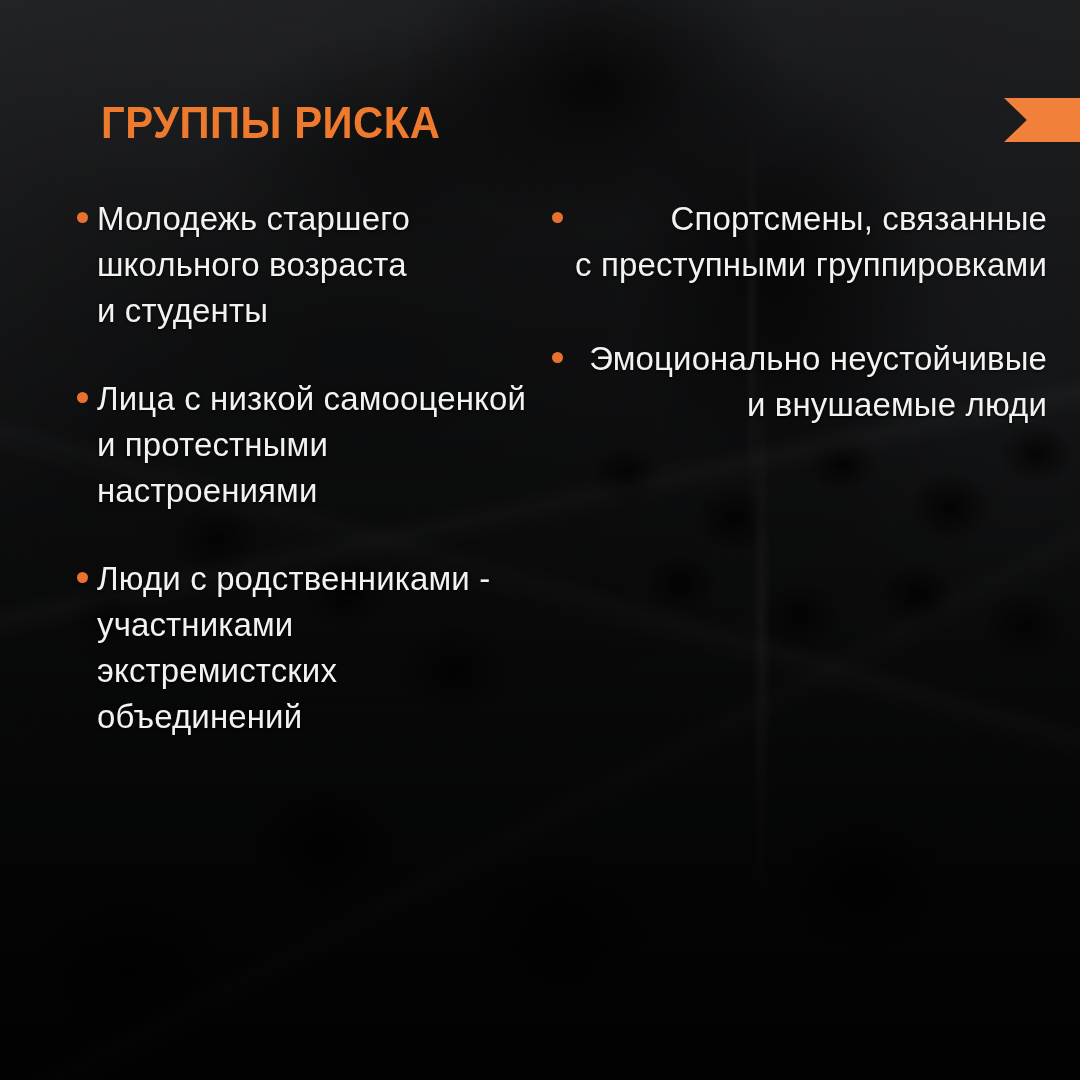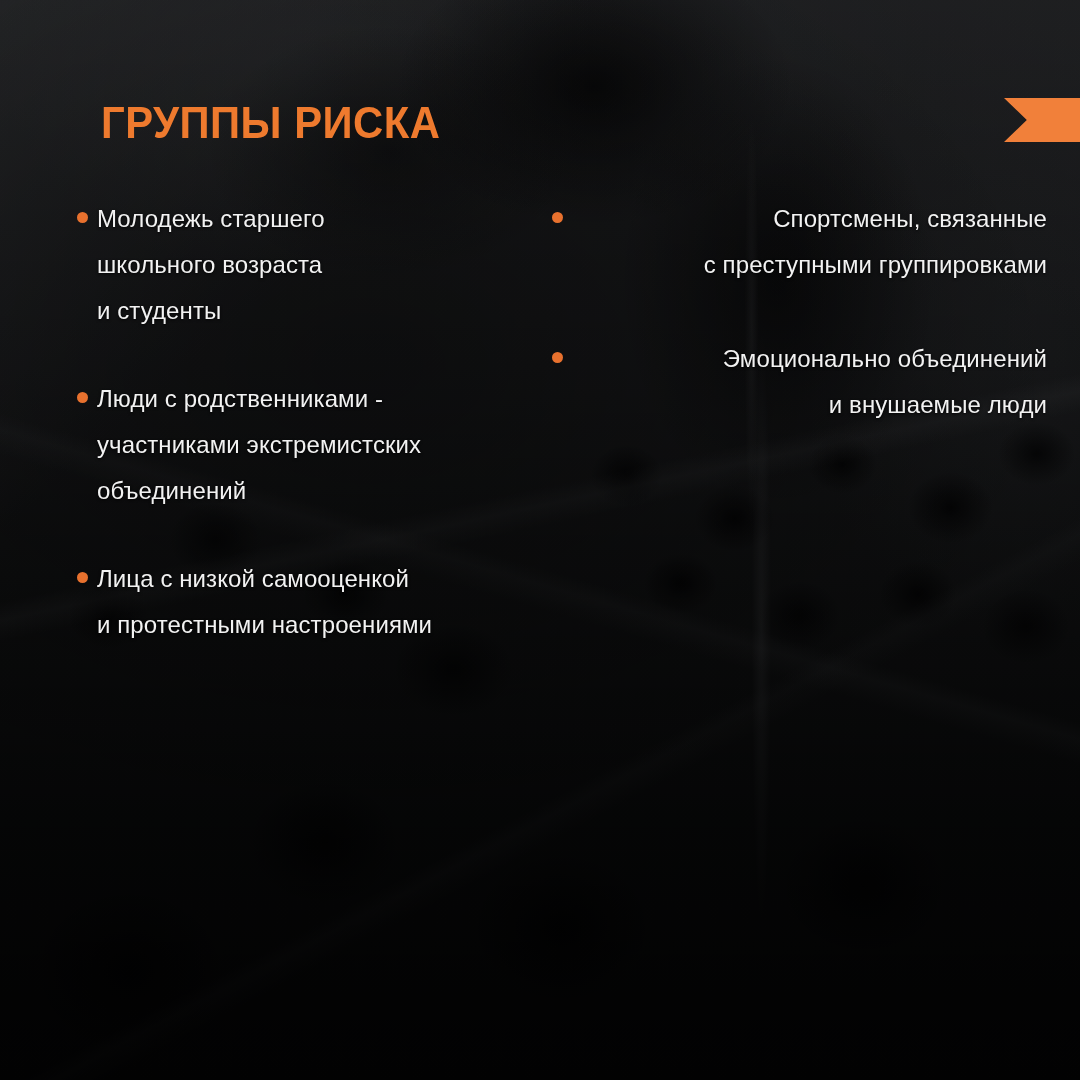--- a/index.html
+++ b/index.html
@@ -141,21 +141,21 @@
     position:absolute;
     left:5px; top:16px;
     width:11px; height:11px;
     border-radius:50%;
     background:#e8712e;
   }
 
   .bullet-text {
     display:block;
     color:#f2f2f2;
-    font-size:24px;
+    font-size:33px;
     line-height:46px;
     font-family:"Liberation Sans Narrow","Liberation Sans", sans-serif;
     font-weight:400;
     letter-spacing:.004em;
     text-shadow:0 1px 3px rgba(0,0,0,.85);
     white-space:pre-line;
   }
 </style>
 </head>
 <body>
@@ -180,44 +180,44 @@
 
       <div class="bullet-row">
         <span class="dot"></span>
         <span class="bullet-text">Молодежь старшего
 школьного возраста
 и студенты</span>
       </div>
 
       <div class="bullet-row">
         <span class="dot"></span>
+        <span class="bullet-text">Лица с низкой самооценкой
+и протестными настроениями</span>
+      </div>
+
+      <div class="bullet-row">
+        <span class="dot"></span>
         <span class="bullet-text">Люди с родственниками -
 участниками экстремистских
 объединений</span>
       </div>
 
-      <div class="bullet-row">
-        <span class="dot"></span>
-        <span class="bullet-text">Лица с низкой самооценкой
-и протестными настроениями</span>
-      </div>
-
     </div>
 
     <div class="col col-right">
 
       <div class="bullet-row">
         <span class="dot"></span>
         <span class="bullet-text">Спортсмены, связанные
 с преступными группировками</span>
       </div>
 
       <div class="bullet-row">
         <span class="dot"></span>
-        <span class="bullet-text">Эмоционально объединений
+        <span class="bullet-text">Эмоционально неустойчивые
 и внушаемые люди</span>
       </div>
 
 
     </div>
 
   </div>
 </div>
 
 </body></html>

